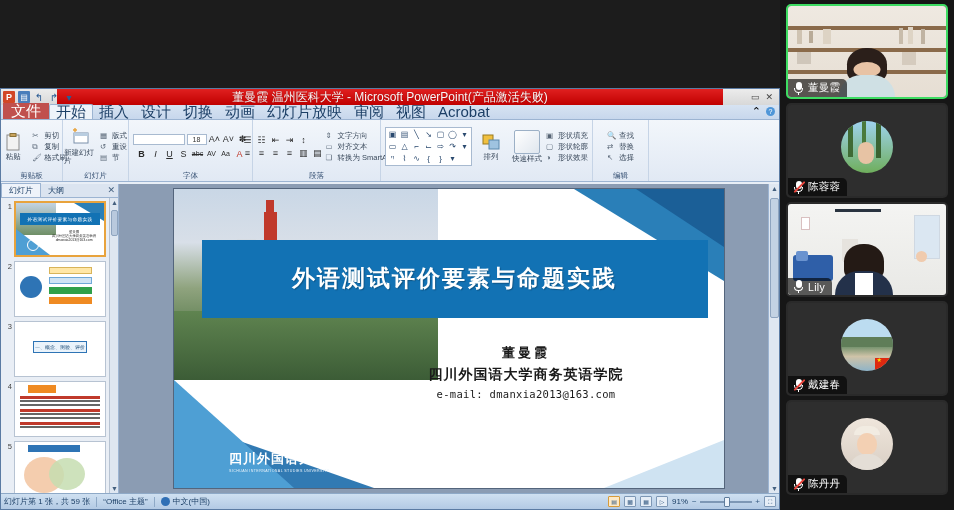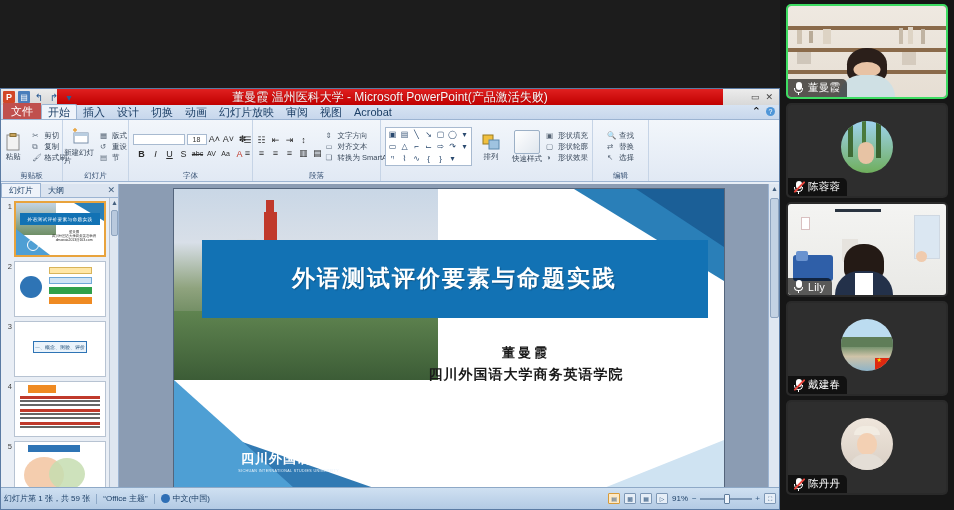--- a/index.html
+++ b/index.html
@@ -47,21 +47,21 @@
         background:linear-gradient(#e02020,#c00000); display:flex; align-items:center;
         justify-content:center; }
   .titlestrip span { color:#fff5f5; font-size:12px; white-space:nowrap; overflow:hidden;
         text-shadow:0 0 1px rgba(0,0,0,.4); }
   .wbtns { position:absolute; right:2px; top:0; height:16px; display:flex; align-items:center; gap:6px;
            color:#444; font-size:9px; padding-right:4px; }
 
   
   .tabs { height:15px; background:linear-gradient(#d7e3f2,#c7d7ec); display:flex; align-items:flex-end;
           padding-left:2px; border-bottom:1px solid #9cb4d2; position:relative; }
-  .tab { font-size:11px; color:#1c3f66; padding:1px 6px 1px; line-height:12px; white-space:nowrap; }
+  .tab { font-size:15px; color:#1c3f66; padding:1px 6px 1px; line-height:12px; white-space:nowrap; }
   .tab.file { background:#c0504d; color:#fff; padding:2px 8px; }
   .tab.sel { background:#eef3fa; border:1px solid #9cb4d2; border-bottom:none; border-radius:2px 2px 0 0; }
   .helpbtns { position:absolute; right:4px; bottom:1px; display:flex; gap:5px; align-items:center; }
   .helpbtns i { width:9px; height:9px; border-radius:50%; background:#4f96d8; color:#fff; font-style:normal;
                 font-size:7px; line-height:9px; text-align:center; }
 
   
   .ribbon { height:62px; background:linear-gradient(#f2f6fb,#e1e9f4); border-bottom:1px solid #9cb4d2;
             display:flex; align-items:stretch; position:relative; }
   .grp { position:relative; display:flex; flex-direction:column; align-items:center;
@@ -152,33 +152,33 @@
   .titleband { position:absolute; left:5%; top:17%; width:92%; height:26%;
           background:#1272b4; display:flex; align-items:center; justify-content:center; }
   .titleband span { color:#fff; font-size:23px; font-weight:bold; letter-spacing:2px;
           font-family:"DejaVu Sans", sans-serif; text-shadow:1px 1px 1px rgba(0,0,0,.25); }
   .author { position:absolute; right:7%; top:52%; width:58%; text-align:center; color:#1a1a1a; }
   .author .a1 { font-size:13px; font-weight:bold; letter-spacing:3px; margin-bottom:4px;
                 font-family:"DejaVu Sans", sans-serif; }
   .author .a2 { font-size:14px; font-weight:bold; letter-spacing:1px; margin-bottom:4px;
                 font-family:"DejaVu Sans", sans-serif; }
   .author .a3 { font-size:10.5px; font-family:"DejaVu Sans Mono", monospace; letter-spacing:.3px; }
-  .logo { position:absolute; left:10%; bottom:5%; width:110px; text-align:right; }
+  .logo { position:absolute; left:10%; bottom:5%; width:110px; text-align:left; }
   .logo .emblem { width:34px; height:34px; border-radius:50%; border:1.6px solid #fff; margin:0 auto 2px;
                   position:relative; }
   .logo .emblem:before { content:""; position:absolute; left:4px; top:4px; right:4px; bottom:4px;
                   border-radius:50%; border:1.2px solid #fff; }
   .logo .emblem:after { content:""; position:absolute; left:3px; top:14px; right:3px; height:1px;
                   background:#fff; }
   .logo .cn { color:#fff; font-size:13px; font-weight:bold; letter-spacing:1px;
               font-family:"DejaVu Serif", serif; }
   .logo .en { color:#e8f2fa; font-size:3.6px; letter-spacing:.4px; margin-top:1px; }
 
   
-  .statusbar { position:absolute; left:0; right:0; bottom:0; height:22px;
+  .statusbar { position:absolute; left:0; right:0; bottom:0; height:16px;
         background:linear-gradient(#cfe0f1,#b3cae4); border-top:1px solid #8ea9c7;
         display:flex; align-items:center; font-size:8px; color:#1c3f66; padding:0 3px; }
   .statusbar .sep { width:1px; height:10px; background:#8ea9c7; margin:0 6px; }
   .statusbar .right { margin-left:auto; display:flex; align-items:center; gap:4px; }
   .vbtn { width:12px; height:11px; border:1px solid #7d97b5; background:#e6eef7; border-radius:1px;
           font-size:6px; color:#365a82; text-align:center; line-height:10px; }
   .vbtn.sel { border-color:#d79b3a; background:#fde9c6; }
   .zslider { width:68px; height:11px; position:relative; display:flex; align-items:center; }
   .zslider .trk { position:absolute; left:8px; right:8px; height:2px; background:#7d97b5; }
   .zslider .hnd { position:absolute; left:32px; width:6px; height:10px; background:#eef4fb;
@@ -520,20 +520,21 @@
           <div class="tri-tr2"></div>
           <div class="tri-br"></div>
 
           <div class="titleband">
             <span>外语测试评价要素与命题实践</span>
           </div>
 
           <div class="author">
             <div class="a1">董曼霞</div>
             <div class="a2">四川外国语大学商务英语学院</div>
+            <div class="a3">e-mail: dmanxia2013@163.com</div>
           </div>
 
           <div class="logo">
             <div class="emblem"></div>
             <div class="cn">四川外国语大学</div>
             <div class="en">SICHUAN INTERNATIONAL STUDIES UNIVERSITY</div>
           </div>
         </div>
 
         <div class="stage-scroll">

